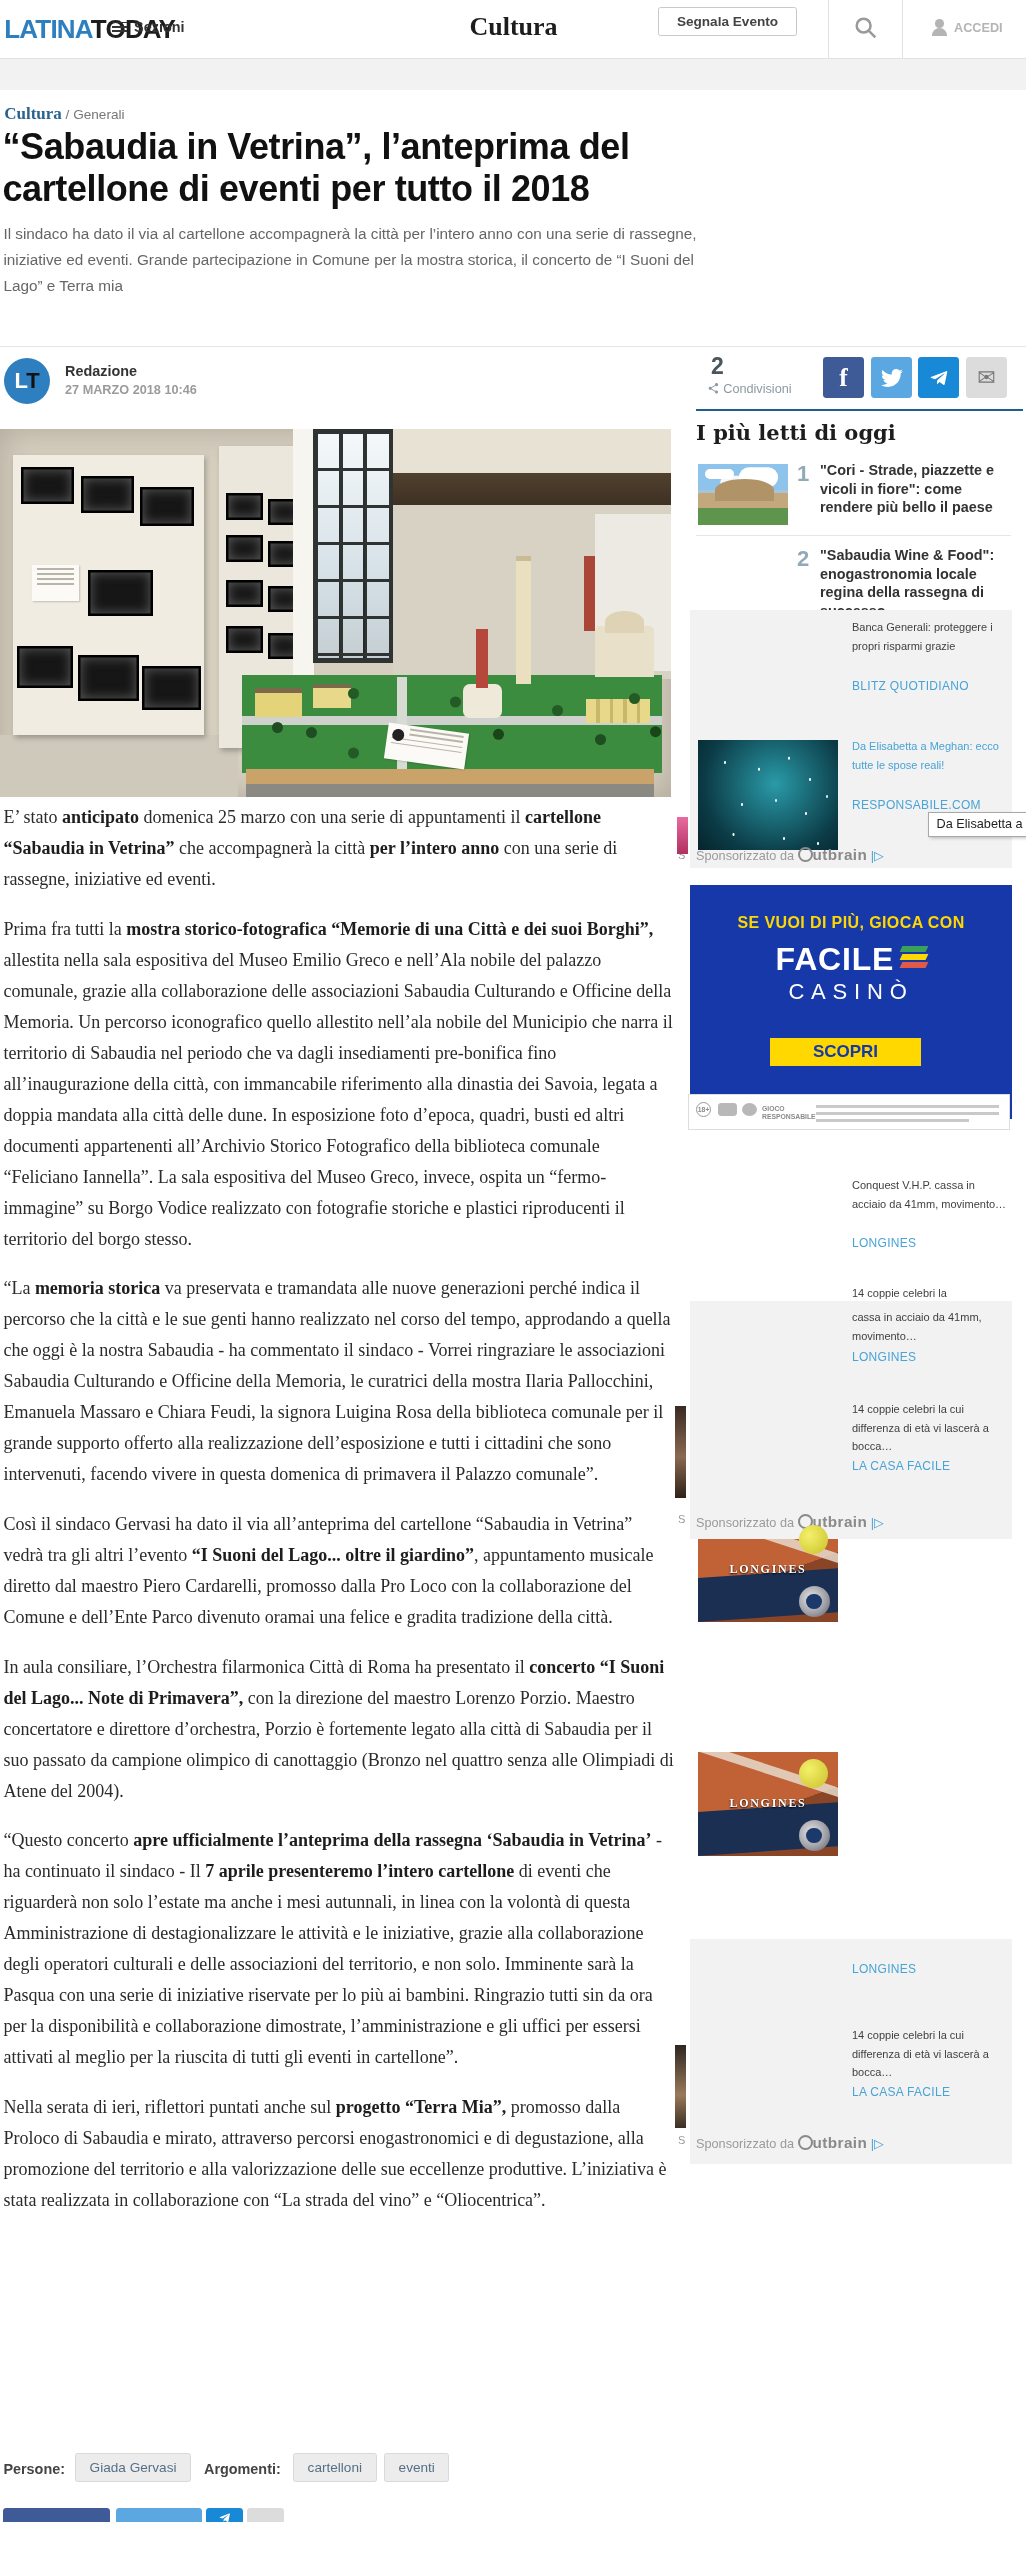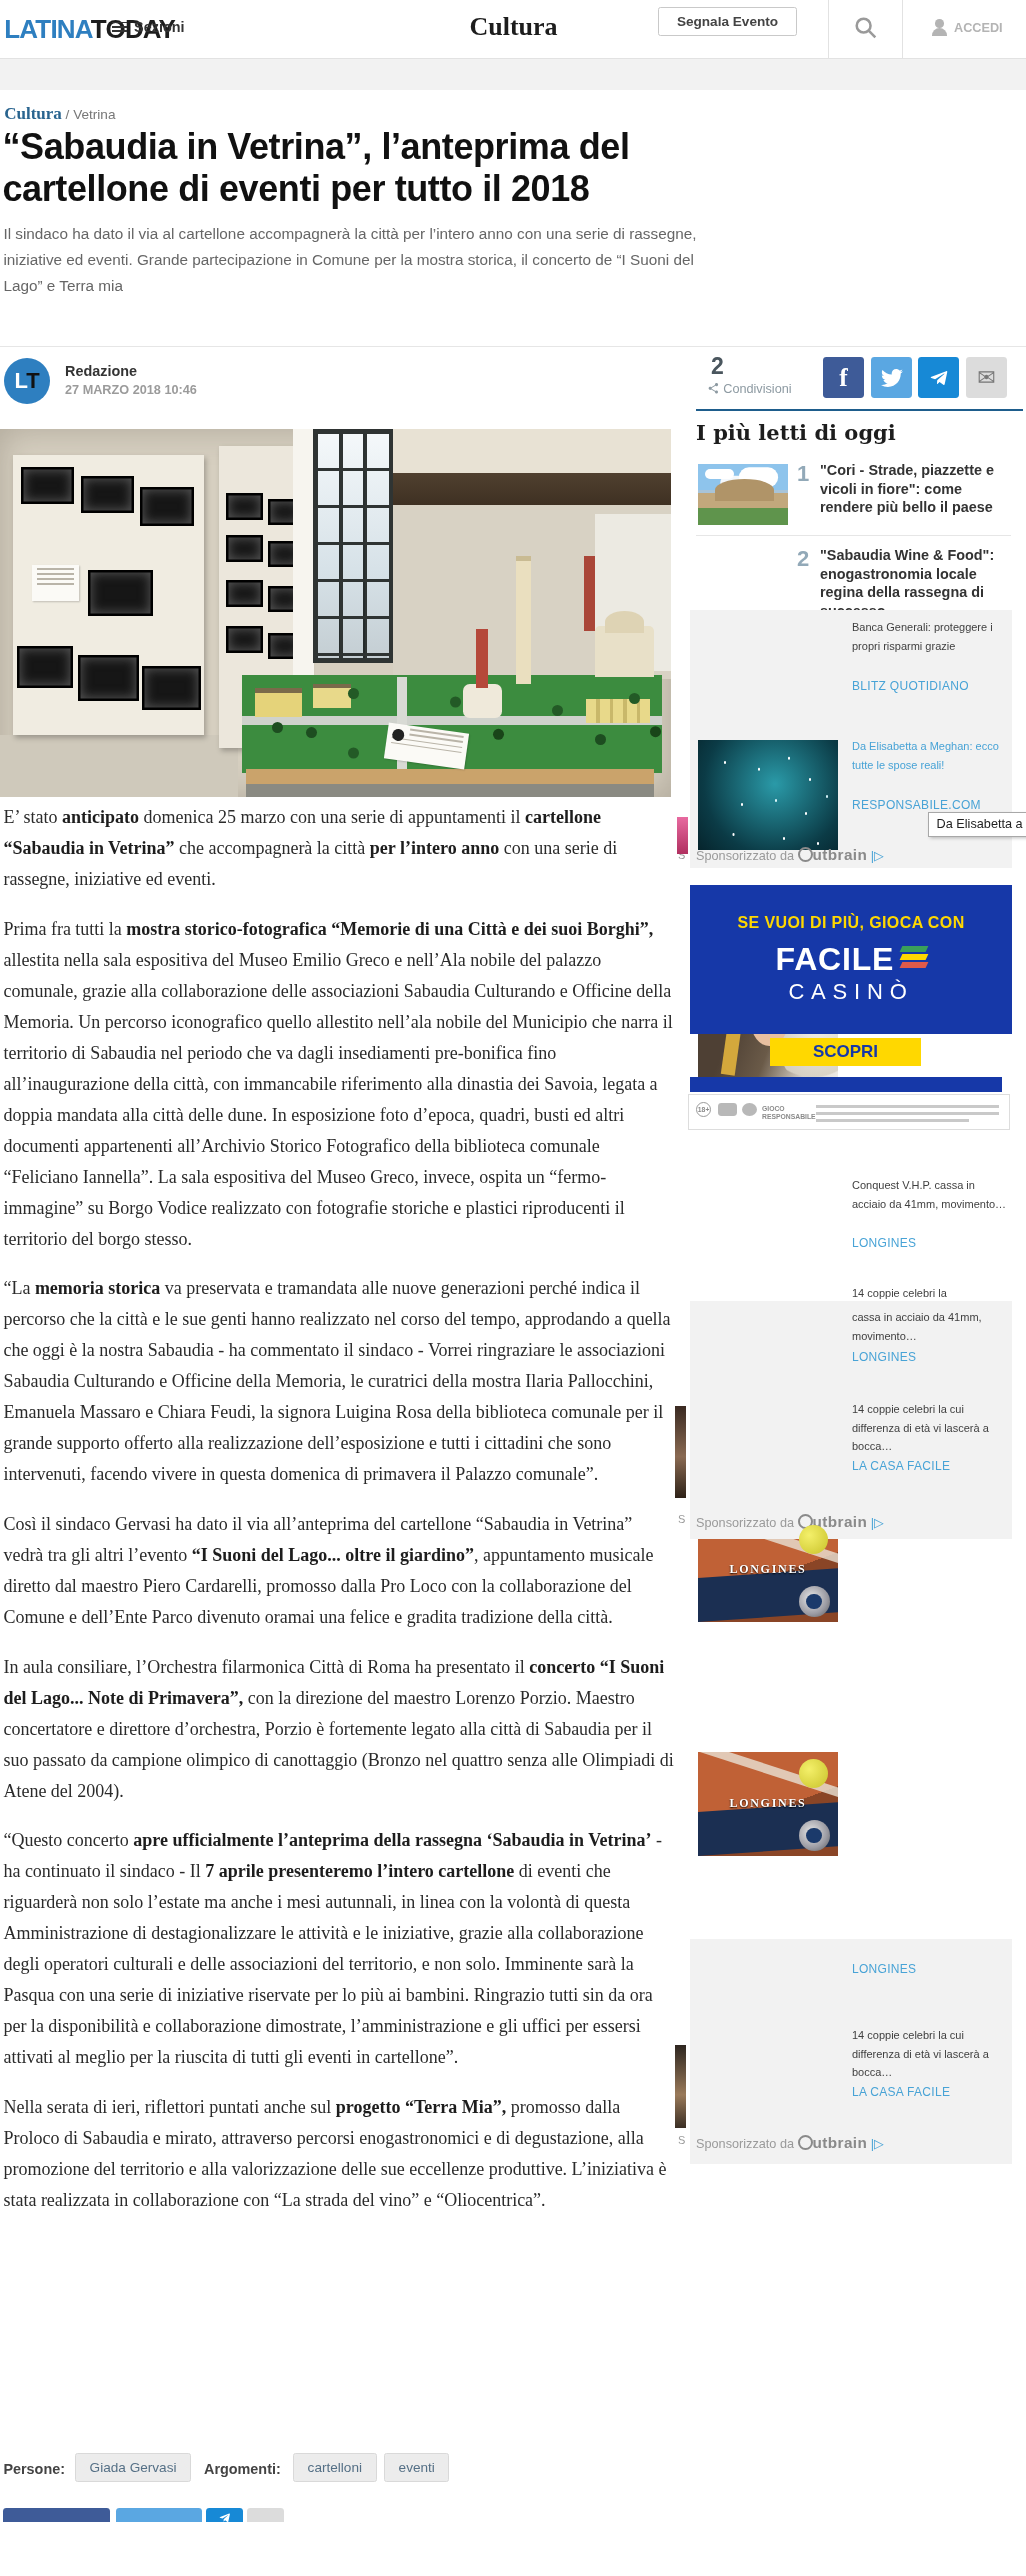--- a/index.html
+++ b/index.html
@@ -86,21 +86,21 @@
   .sp-t.blue{color:#48a3d6;}
   .sp-src{position:absolute;left:852px;font-size:12px;color:#48a3d6;letter-spacing:0.3px;cursor:pointer;}
   .obrow{position:absolute;left:696px;font-size:12.7px;color:#9a9a9a;}
   .obrow .ob{font-weight:bold;font-size:15.3px;color:#8a8a8a;letter-spacing:0.4px;}
   .obrow .ring{display:inline-block;width:11px;height:11px;border:2.1px solid #8a8a8a;border-radius:50%;vertical-align:-1.7px;}
   .obrow .adc{color:#48a3d6;font-size:12.7px;}
   #tooltip{position:absolute;left:928px;top:812px;width:99px;height:23px;background:#fff;border:0.8px solid #a8a8a8;
     box-shadow:1.7px 1.7px 3.4px rgba(0,0,0,.25);font-size:12.7px;color:#222;line-height:23px;padding-left:7.6px;
     white-space:nowrap;overflow:hidden;z-index:5;}
   
-  #eurobet{position:absolute;left:690px;top:885px;width:322px;height:149px;background:#1638a8;cursor:pointer;
+  #eurobet{position:absolute;left:690px;top:885px;width:322px;height:234px;background:#1638a8;cursor:pointer;
     text-align:center;color:#fff;}
   #eb-line1{margin-top:29px;font-size:16px;font-weight:bold;color:#ffd800;letter-spacing:0.4px;}
   #eb-brand{margin-top:8.5px;font-size:32px;font-weight:bold;letter-spacing:0.8px;}
   .flag{display:inline-block;margin-left:6.8px;}
   .flag i{display:block;width:25.5px;height:6px;transform:skewX(-25deg);margin:1.7px 0;}
   #eb-sub{margin-top:1.7px;font-size:22px;letter-spacing:6.8px;font-weight:normal;}
   #eb-cta{position:absolute;left:80px;top:153px;width:151px;height:28px;background:#ffd800;color:#1638a8;
     font-size:17px;font-weight:bold;line-height:28px;}
   #eb-bar{position:absolute;left:690px;top:1077px;width:312px;height:15.3px;background:#1638a8;}
   #eb-foot{position:absolute;left:688px;top:1094px;width:322px;height:36px;background:#fff;border:0.8px solid #ddd;box-sizing:border-box;}
@@ -168,21 +168,21 @@
           <line x1="15" y1="15" x2="21" y2="21" stroke="#9a9a9a" stroke-width="2.4"></line>
         </svg>
     </div>
     <div id="accedi">
       <span class="person"></span><span>ACCEDI</span>
     </div>
   </div>
   <div id="grayband"></div>
 
   <div id="breadcrumb">
-    <span class="sec">Cultura</span><span> / </span><span>Vetrina</span>
+    <span class="sec">Cultura</span><span> / </span><span>Generali</span>
   </div>
   <h1 id="title" style="margin:0;">“Sabaudia in Vetrina”, l’anteprima del cartellone di eventi per tutto il 2018</h1>
   <div id="subtitle">Il sindaco ha dato il via al cartellone accompagnerà la città per l’intero anno con una serie di rassegne, iniziative ed eventi. Grande partecipazione in Comune per la mostra storica, il concerto de “I Suoni del Lago” e Terra mia</div>
   <div id="hr1"></div>
 
   <div id="avatar">
     <span class="l">L</span><span class="t">T</span>
   </div>
   <div id="author">Redazione</div>
   <div id="pubdate">27 MARZO 2018 10:46</div>

